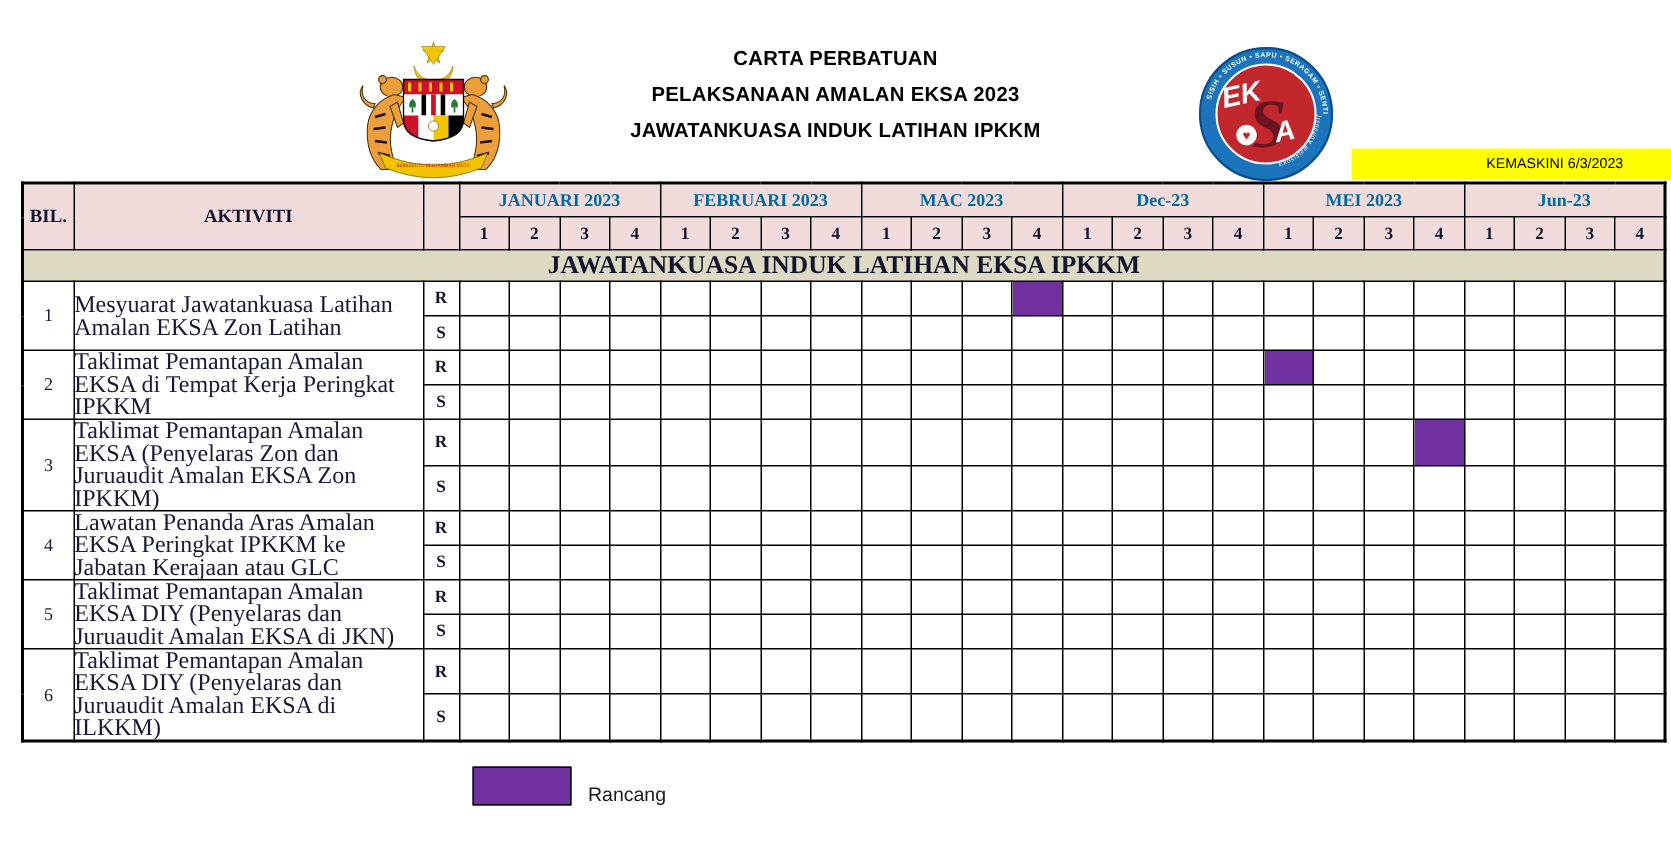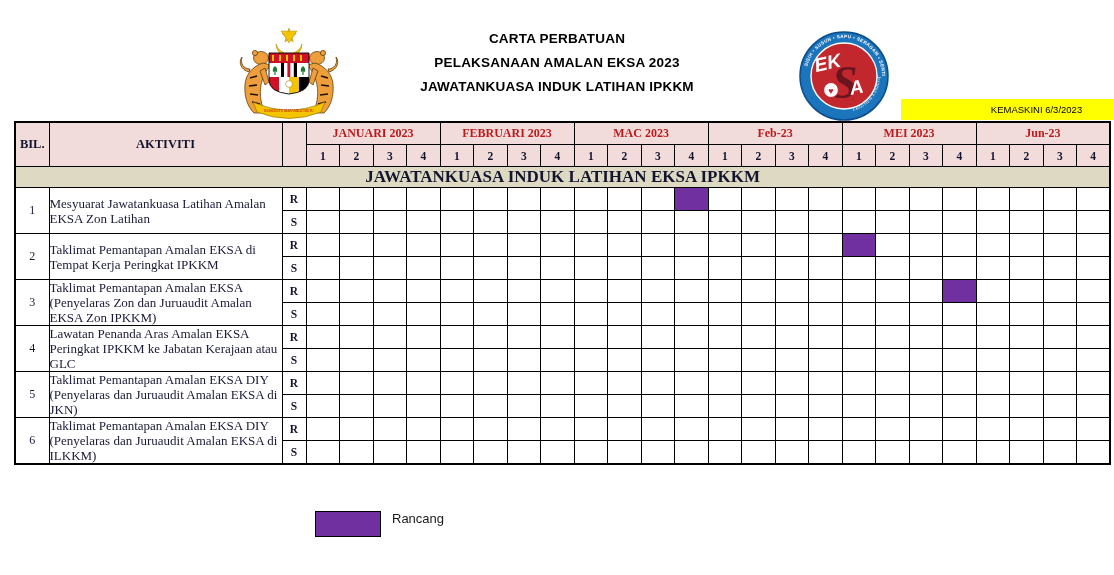--- a/index.html
+++ b/index.html
@@ -14,33 +14,33 @@
   .kemaskini{position:absolute;left:901px;top:99px;width:199px;height:21px;
              background:var(--yellow,#FFFF00);display:flex;align-items:center;justify-content:center;
              font-family:"Liberation Sans",sans-serif;font-weight:normal;font-size:9.5px;color:#000;padding-left:36px;}
   
   table.gantt{position:absolute;left:14px;top:121px;width:1096px;border-collapse:collapse;
               table-layout:fixed;border:2px solid #000;}
   table.gantt td{border:1px solid #000;padding:0;overflow:hidden;}
   .hcell{background:var(--pink,#F2DCDB);text-align:center;vertical-align:middle;
          font-weight:bold;font-size:12.5px;color:#14142e;font-family:Liberation Serif, serif;}
   .mcell{background:var(--pink,#F2DCDB);text-align:center;vertical-align:middle;
-         font-weight:bold;font-size:12px;height:21px;color:#b91c1c;white-space:nowrap;}
+         font-weight:bold;font-size:12px;height:21px;color:#0369a1;white-space:nowrap;}
   .wcell{background:var(--pink,#F2DCDB);text-align:center;vertical-align:middle;
          font-weight:bold;font-size:11.5px;height:21px;color:#14142e;}
   .section-row td{background:var(--olive,#DDD9C3);border-top:2px solid #000;border-bottom:2px solid #000;
          text-align:center;font-weight:bold;font-size:17px;height:18px;color:#14142e;}
   td.bil{text-align:center;vertical-align:middle;font-size:12px;}
-  td.akt{font-size:13px;line-height:15px;padding:2px 2px 2px 4px;vertical-align:middle;}
+  td.akt{font-size:16px;line-height:15px;padding:2px 2px 2px 4px;vertical-align:middle;}
   td.rs{text-align:center;vertical-align:middle;font-weight:bold;font-size:11.5px;color:#14142e;}
   td.gc{height:22px;background:#fff;}
   td.gc.mk{background:var(--purple,#7030A0);}
   
   .legend{position:absolute;left:315px;top:511px;display:flex;align-items:center;}
-  .legend-item{display:flex;align-items:flex-start;}
+  .legend-item{display:flex;align-items:flex-end;}
   .legend-item.li2{margin-left:98px;}
   .swatch{width:64px;height:24px;border:1px solid #000;}
   .llabel{margin-left:11px;font-family:"Liberation Sans",sans-serif;font-size:13px;color:#1a1a1a;}
 </style>
 </head>
 <body>
 
 <div class="page">
 
   <div class="jata">
@@ -167,21 +167,21 @@
         <col style="width: 33.5px;">
       </colgroup>
     <tbody id="gantt-body">
       <tr id="row-months">
         <td class="hcell" rowspan="2">BIL.</td>
         <td class="hcell" rowspan="2">AKTIVITI</td>
         <td class="hcell" rowspan="2"></td>
       <td class="mcell" colspan="4">JANUARI 2023</td>
           <td class="mcell" colspan="4">FEBRUARI 2023</td>
           <td class="mcell" colspan="4">MAC 2023</td>
-          <td class="mcell" colspan="4">Feb-23</td>
+          <td class="mcell" colspan="4">Dec-23</td>
           <td class="mcell" colspan="4">MEI 2023</td>
           <td class="mcell" colspan="4">Jun-23</td>
         </tr>
       <tr id="row-weeks">
           <td class="wcell">1</td>
           <td class="wcell">2</td>
           <td class="wcell">3</td>
           <td class="wcell">4</td>
           <td class="wcell">1</td>
           <td class="wcell">2</td>

